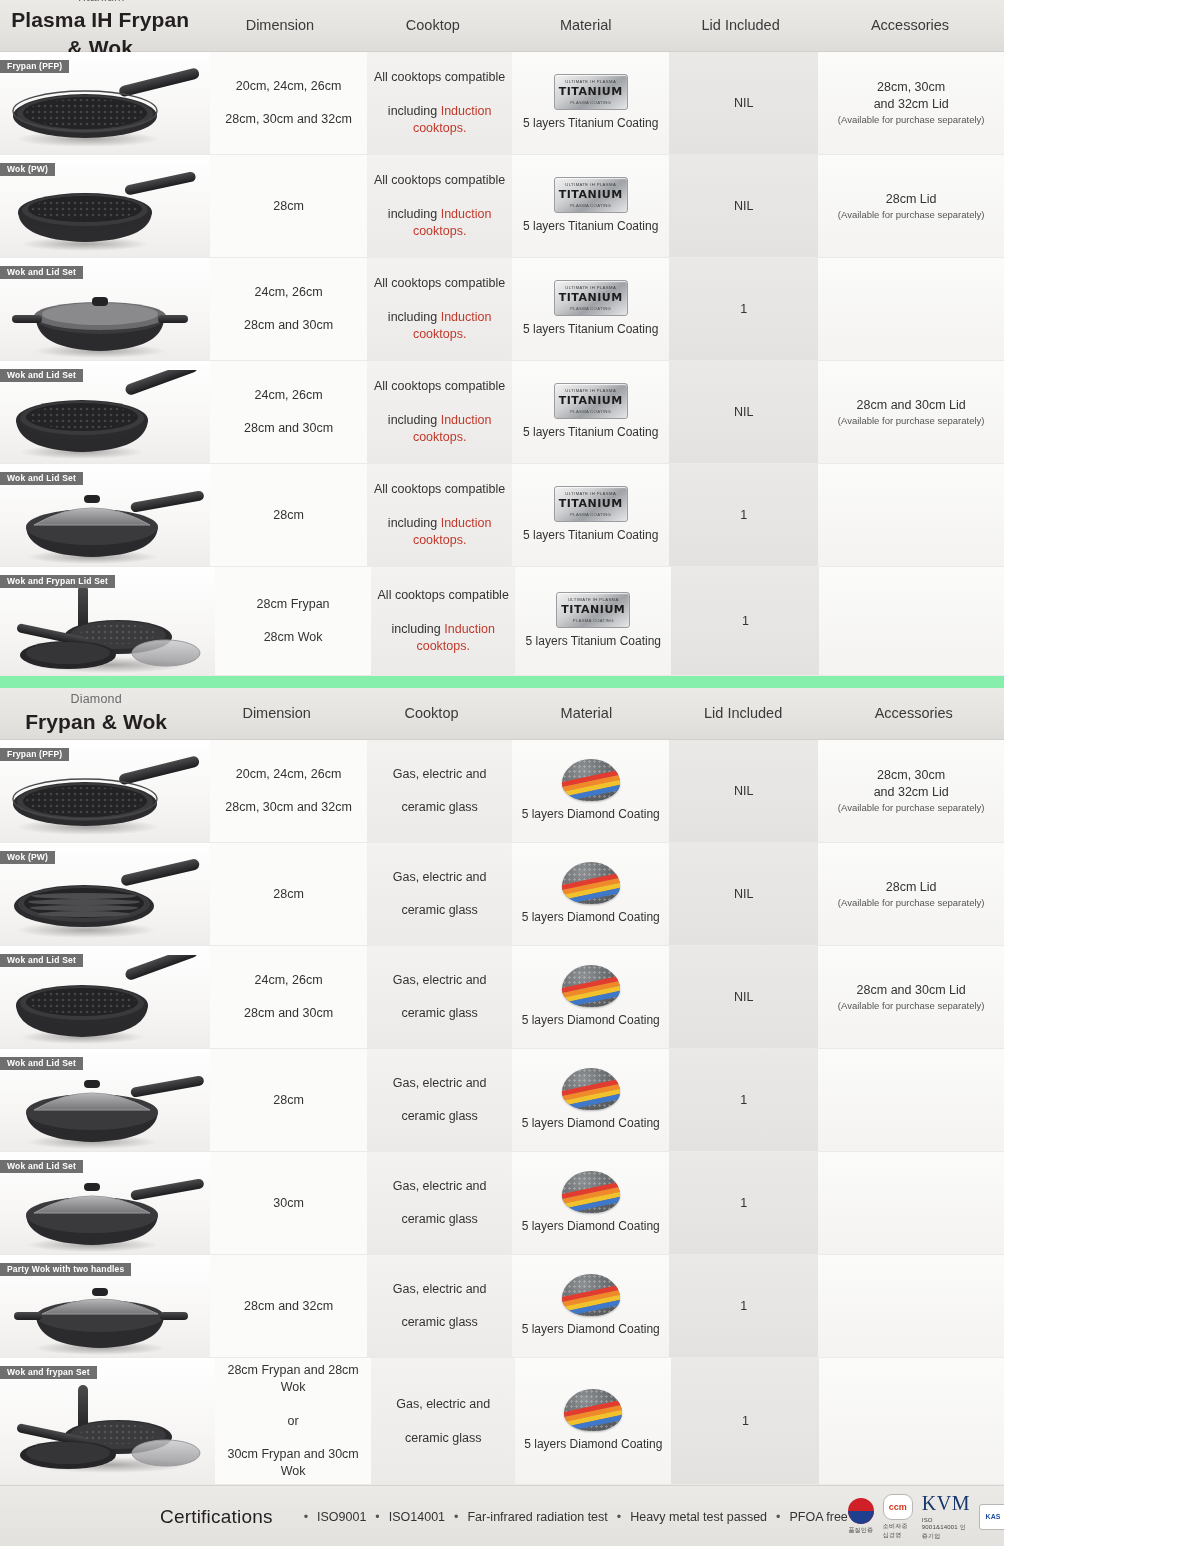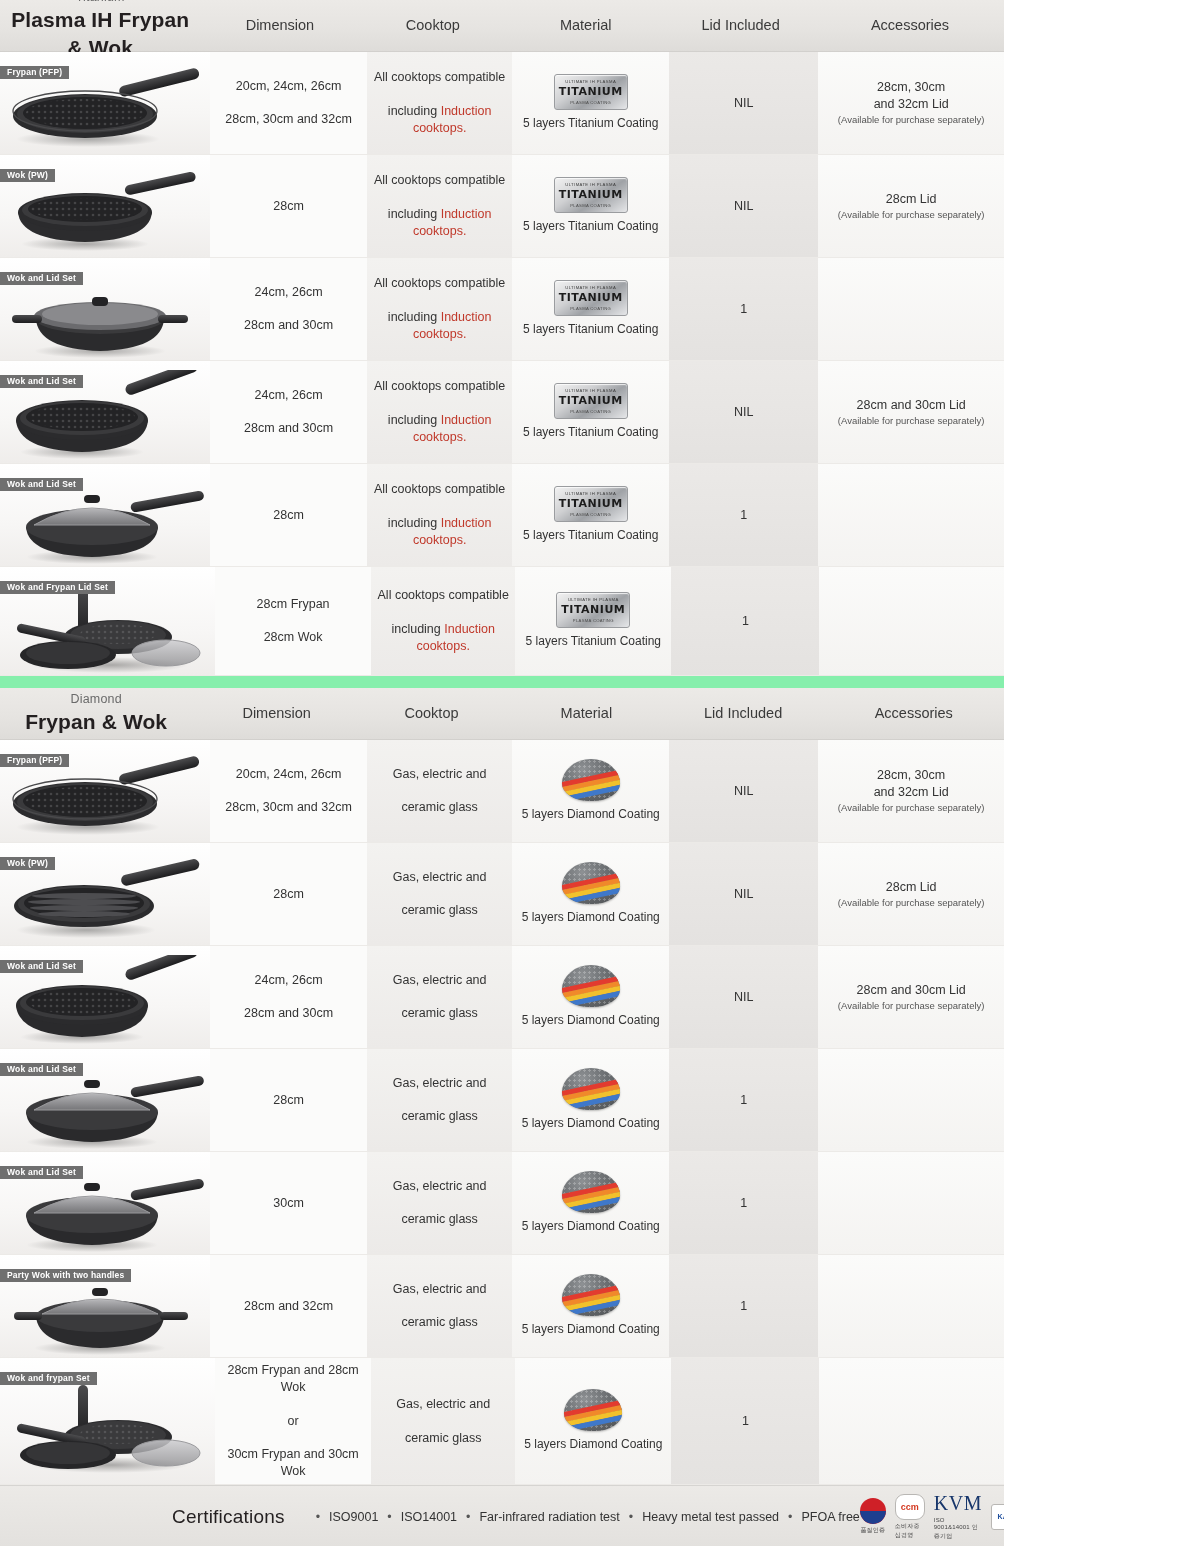--- a/index.html
+++ b/index.html
@@ -82,21 +82,21 @@
     padding: 0;
   }
   .c-dim  { width: 190px; background: #fbfbfa; }
   .c-cook { width: 175px; background: linear-gradient(to bottom,#f3f2f0,#eceae8); }
   .c-mat  { width: 190px; background: linear-gradient(to bottom,#fbfbfa,#f4f3f1); }
   .c-lid  { width: 180px; background: linear-gradient(to bottom,#ebe9e7,#e4e2e0); }
   .c-acc  { width: 225px; background: linear-gradient(to bottom,#fbfbfa,#f4f3f1); }
 
   .tag {
     position: absolute;
-    left: 0; top: 14px;
+    left: 0; top: 8px;
     background: #6f6f6f;
     color: #fff;
     font-size: 8.5px;
     padding: 1px 7px 1px 7px;
     letter-spacing: .2px;
     white-space: nowrap;
     z-index: 3;
     font-weight: bold;
   }
   .prod {
@@ -153,21 +153,21 @@
   
   .prod svg { display: block; }
 
   
   .cert-bar {
     display: flex;
     align-items: center;
     height: 62px;
     background: linear-gradient(to bottom,#eceae7,#e3e1de);
     border-top: 1px solid #d6d4d1;
-    padding: 0 28px 0 12px;
+    padding: 0 28px 0 0;
   }
   .cert-title {
     font-size: 19px;
     color: #231f20;
     margin-left: 160px;
     margin-right: 22px;
     letter-spacing: .2px;
   }
   .cert-items {
     display: flex;

